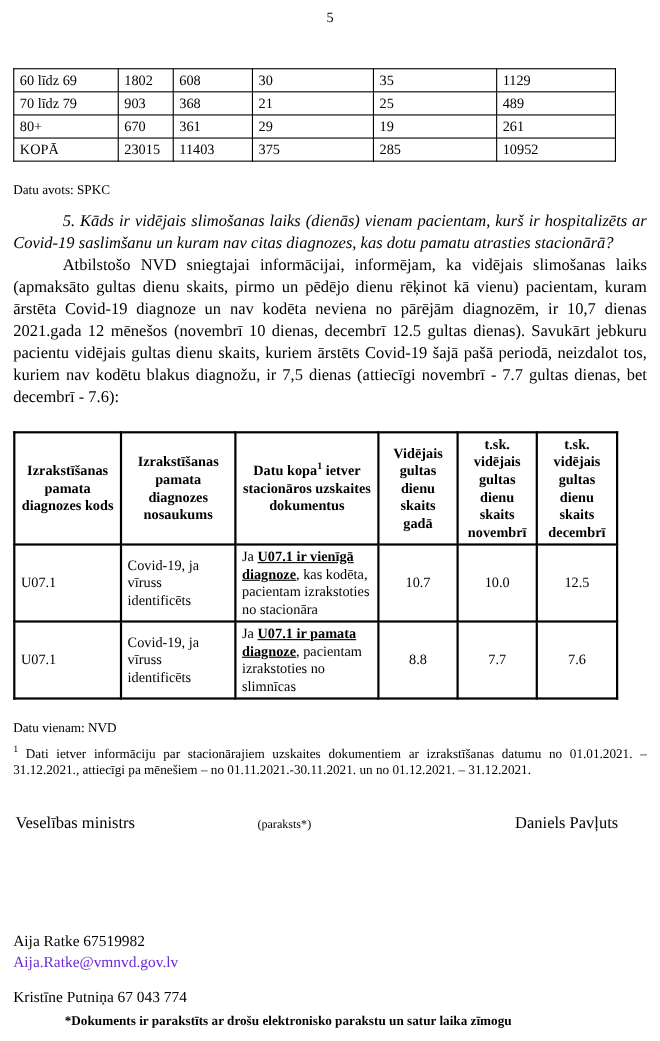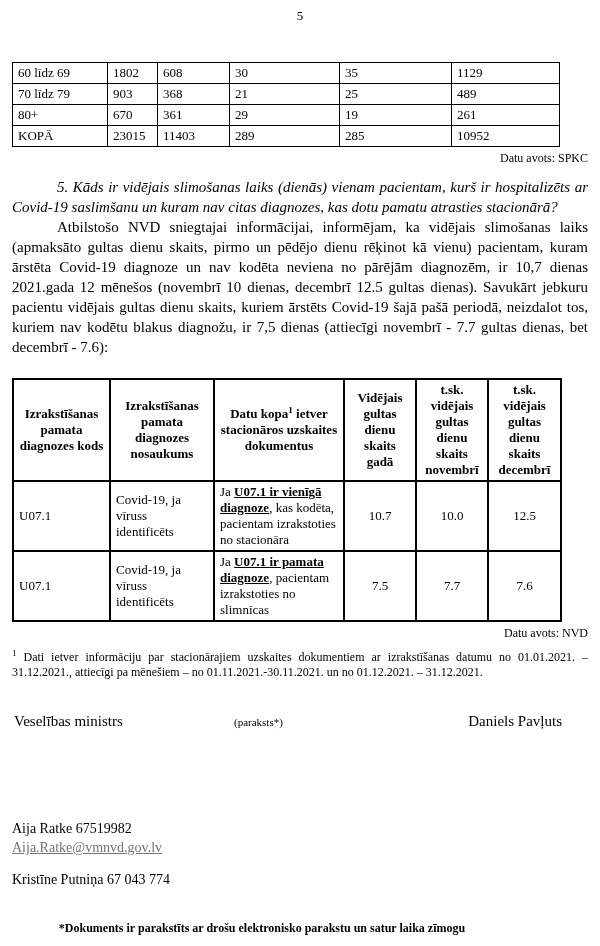--- a/index.html
+++ b/index.html
@@ -28,21 +28,21 @@
   }
   table.age-table td {
     border: 1px solid #000;
     height: 21px;
     font-size: 13px;
     padding: 0 5px;
     vertical-align: middle;
     white-space: nowrap;
     overflow: hidden;
   }
-  .source-note { font-size: 12px; margin-top: 4px; text-align: right; }
+  .source-note { font-size: 12px; margin-top: 18px; }
 
   
   .question {
     margin-top: 11px;
     font-size: 15px;
     line-height: 20px;
     font-style: italic;
     text-align: justify;
     text-indent: 45px;
   }
@@ -98,22 +98,21 @@
     font-family: Liberation Serif, serif;
   }
   .sig-role  { position: absolute; left: 2px; top: 0; }
   .sig-note  { position: absolute; left: 222px; top: 3px; font-size: 11px; }
   .sig-name  { position: absolute; right: 26px; top: 0; }
 
   
   .contacts { margin-top: 86px; font-size: 14px; line-height: 19px; }
   .contact-block { margin-bottom: 13px; }
   .email-link {
-    color: #737373;
-    text-decoration: underline;
+    color: #6d28d9;
     cursor: pointer;
     margin-top: 12px;
   }
 
   
   .page-footer {
     position: absolute;
     bottom: 10px;
     left: 0;
     width: 524px;
@@ -160,21 +159,21 @@
         <td>670</td>
         <td>361</td>
         <td>29</td>
         <td>19</td>
         <td>261</td>
       </tr>
       <tr>
         <td>KOPĀ</td>
         <td>23015</td>
         <td>11403</td>
-        <td>289</td>
+        <td>375</td>
         <td>285</td>
         <td>10952</td>
       </tr>
     </tbody>
   </table>
   <div class="source-note">Datu avots: SPKC</div>
 
   <p class="question">5. Kāds ir vidējais slimošanas laiks (dienās) vienam pacientam, kurš ir hospitalizēts ar Covid-19 saslimšanu un kuram nav citas diagnozes, kas dotu pamatu atrasties stacionārā?</p>
 
   <p class="answer">Atbilstošo NVD sniegtajai informācijai, informējam, ka vidējais slimošanas laiks (apmaksāto gultas dienu skaits, pirmo un pēdējo dienu rēķinot kā vienu) pacientam, kuram ārstēta Covid-19 diagnoze un nav kodēta neviena no pārējām diagnozēm, ir 10,7 dienas 2021.gada 12 mēnešos (novembrī 10 dienas, decembrī 12.5 gultas dienas). Savukārt jebkuru pacientu vidējais gultas dienu skaits, kuriem ārstēts Covid-19 šajā pašā periodā, neizdalot tos, kuriem nav kodētu blakus diagnožu, ir 7,5 dienas (attiecīgi novembrī - 7.7 gultas dienas, bet decembrī - 7.6):</p>
@@ -204,27 +203,27 @@
         <td>Covid-19, ja vīruss identificēts</td>
         <td><span>Ja </span><span class="bu">U07.1 ir vienīgā diagnoze</span><span>, kas kodēta, pacientam izrakstoties no stacionāra</span></td>
         <td class="num">10.7</td>
         <td class="num">10.0</td>
         <td class="num">12.5</td>
       </tr>
       <tr>
         <td>U07.1</td>
         <td>Covid-19, ja vīruss identificēts</td>
         <td><span>Ja </span><span class="bu">U07.1 ir pamata diagnoze</span><span>, pacientam izrakstoties no slimnīcas</span></td>
-        <td class="num">7.5</td>
+        <td class="num">8.8</td>
         <td class="num">7.7</td>
         <td class="num">7.6</td>
       </tr>
     </tbody>
   </table>
-  <div class="source-note">Datu avots: NVD</div>
+  <div class="source-note">Datu vienam: NVD</div>
 
   <p class="footnote"><sup>1</sup><span> Dati ietver informāciju par stacionārajiem uzskaites dokumentiem ar izrakstīšanas datumu no 01.01.2021. – 31.12.2021., attiecīgi pa mēnešiem – no 01.11.2021.-30.11.2021. un no 01.12.2021. – 31.12.2021.</span></p>
 
   <div class="sig-row">
     <span class="sig-role">Veselības ministrs</span>
     <span class="sig-note">(paraksts*)</span>
     <span class="sig-name">Daniels Pavļuts</span>
   </div>
 
   <div class="contacts">

